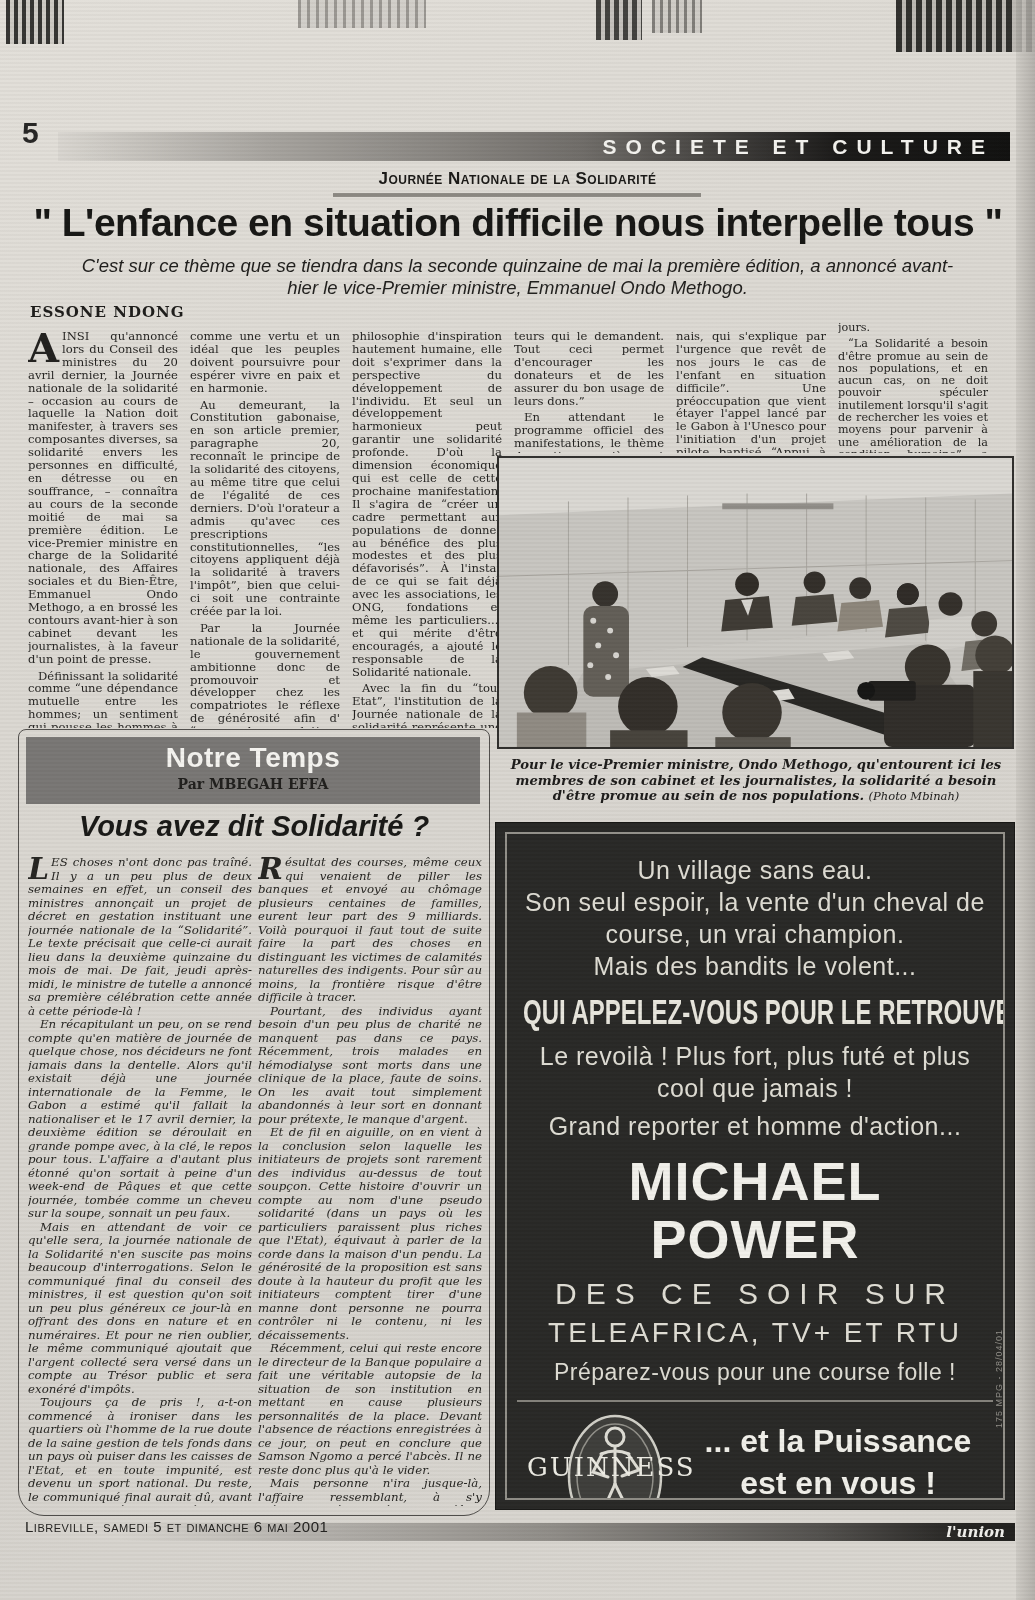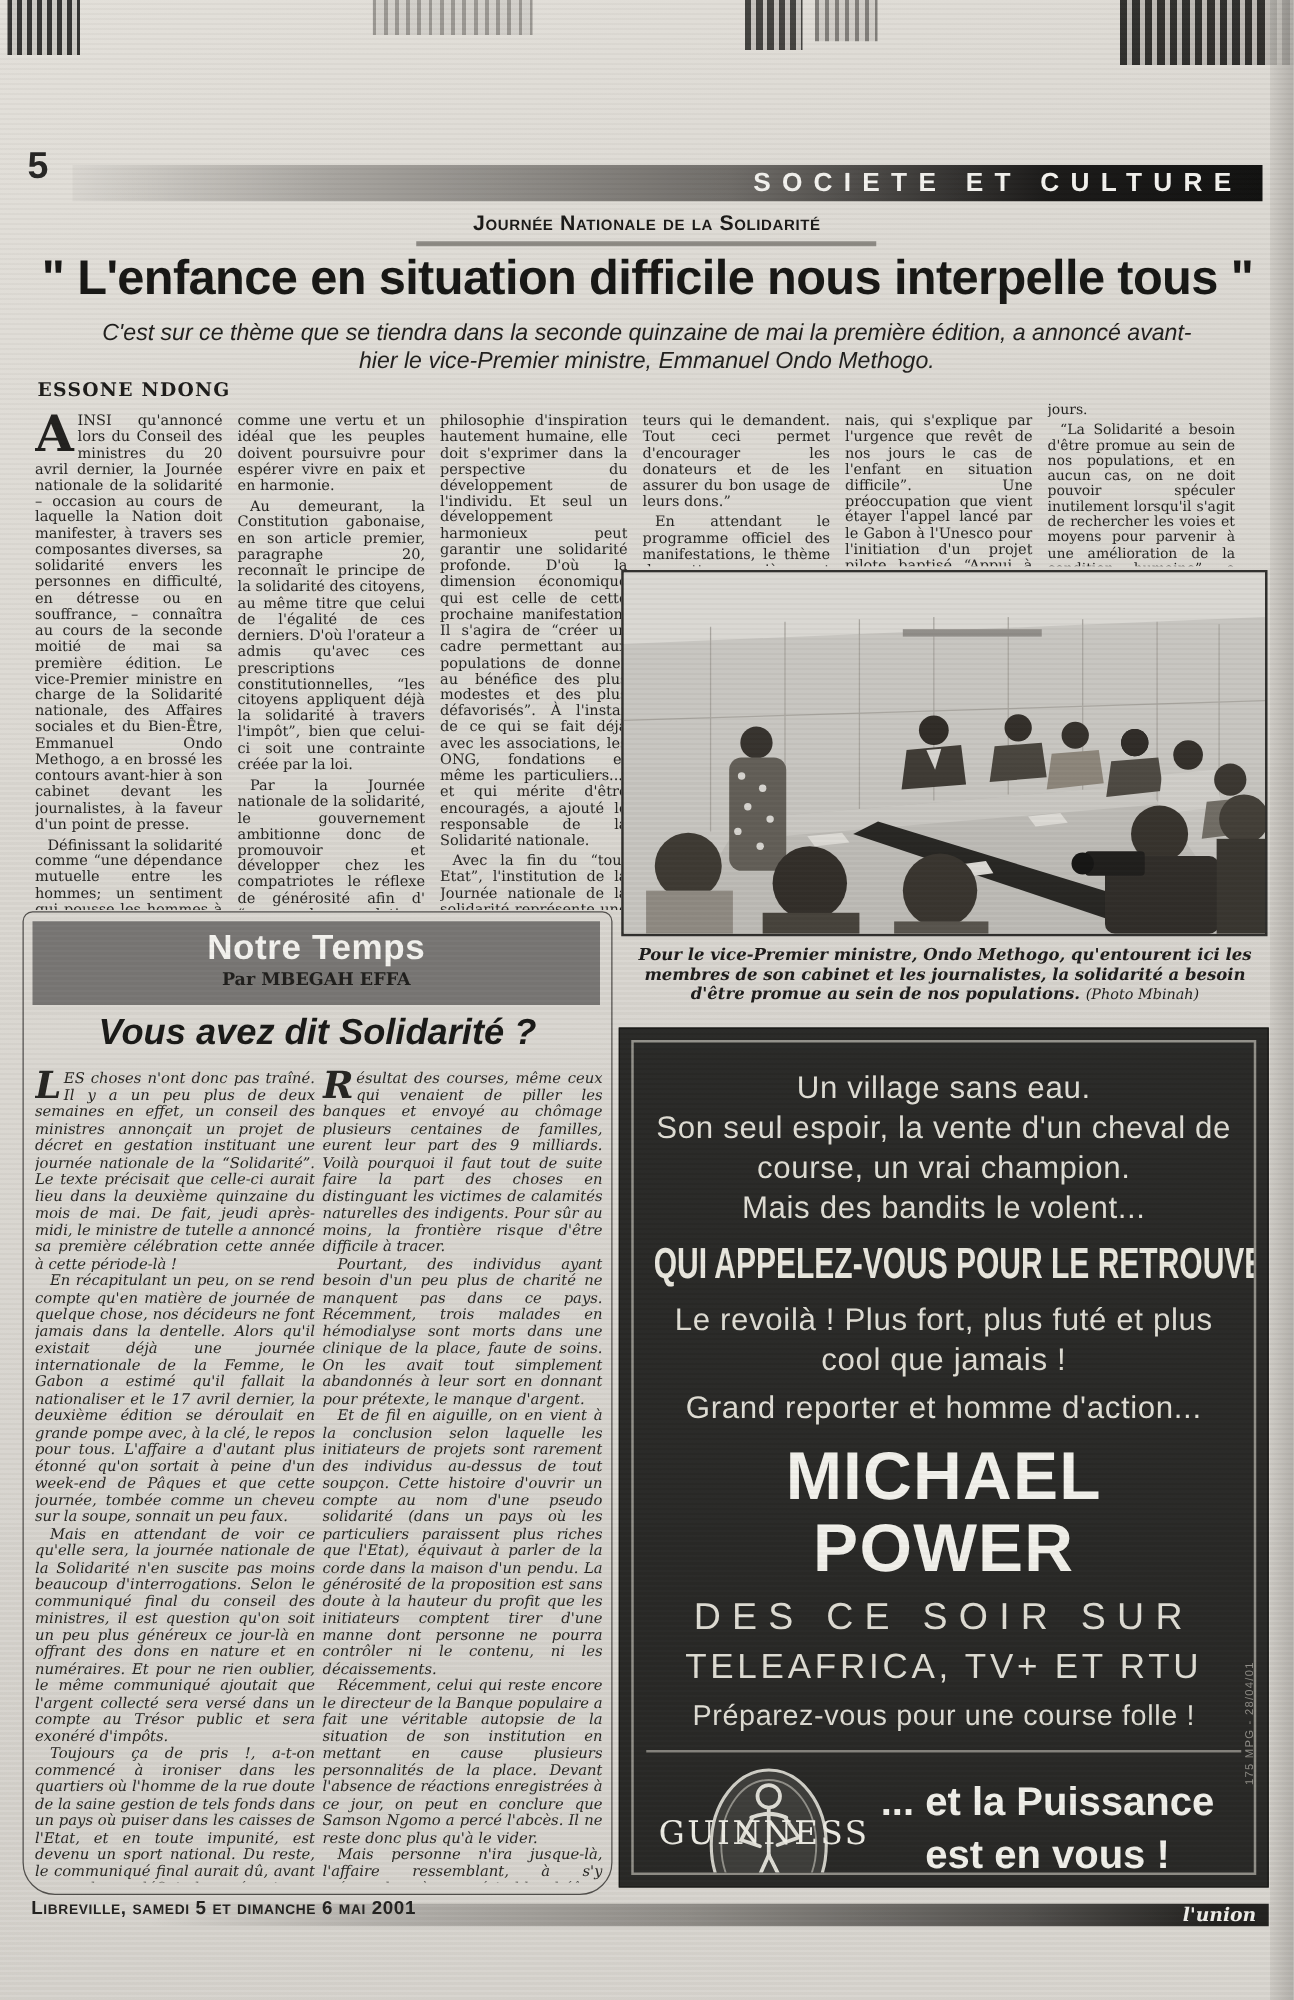--- a/index.html
+++ b/index.html
@@ -46,21 +46,21 @@
   .ntbox{left:26px;top:737px;width:454px;height:67px;background:#767472;text-align:center;}
   .nt-title{margin-top:5px;font-size:28px;font-weight:bold;color:#f4f3ef;letter-spacing:.5px;}
   .nt-byline{font-family:"DejaVu Serif",serif;font-weight:bold;font-size:14px;color:#1b1a18;margin-top:2px;}
   .ophead{left:30px;top:810px;width:448px;text-align:center;font-size:29px;font-weight:bold;font-style:italic;color:#141412;}
   .op-col{position:absolute;top:856px;width:224px;height:650px;overflow:hidden;font-family:"DejaVu Serif",serif;
           font-style:italic;font-size:11.8px;line-height:13.5px;text-align:justify;color:#21201d;hyphens:auto;}
   .op-col p{margin:0;text-indent:12px;}
   .op-col p.lead{text-indent:0;}
   .op-col p.lead::first-letter{float:left;font-size:30px;line-height:26px;font-weight:bold;padding-right:2px;}
   
-  .fdate{left:25px;top:1518px;font-weight:bold;font-size:15px;font-variant:small-caps;letter-spacing:.5px;color:#242321;z-index:3;}
+  .fdate{left:25px;top:1518px;font-weight:normal;font-size:15px;font-variant:small-caps;letter-spacing:.5px;color:#242321;z-index:3;}
   .fbar{left:120px;top:1523px;width:895px;height:18px;line-height:18px;text-align:right;padding-right:10px;box-sizing:border-box;
         background:linear-gradient(to right,rgba(160,157,152,0) 0%,#b4b1ac 20%,#8e8b86 48%,#504e4b 78%,#1e1d1b 95%);
         font-family:"DejaVu Serif",serif;font-weight:bold;font-style:italic;font-size:15px;color:#f0efeb;}
   
   .ad{left:495px;top:822px;width:520px;height:688px;background:#242422;border:1px solid #131311;box-sizing:border-box;padding:9px;}
   .ad-inner{border:2px solid #8f8d86;height:100%;box-sizing:border-box;position:relative;
             padding:12px 16px 6px 16px;text-align:center;color:#dedcd3;overflow:hidden;}
   .ad-l{font-size:25px;line-height:32px;letter-spacing:.5px;}
   .ad-q{font-size:24px;font-weight:bold;white-space:nowrap;transform:scaleY(1.45);transform-origin:center;
         margin:16px 0 14px 0;letter-spacing:0;color:#e7e5dc;}

